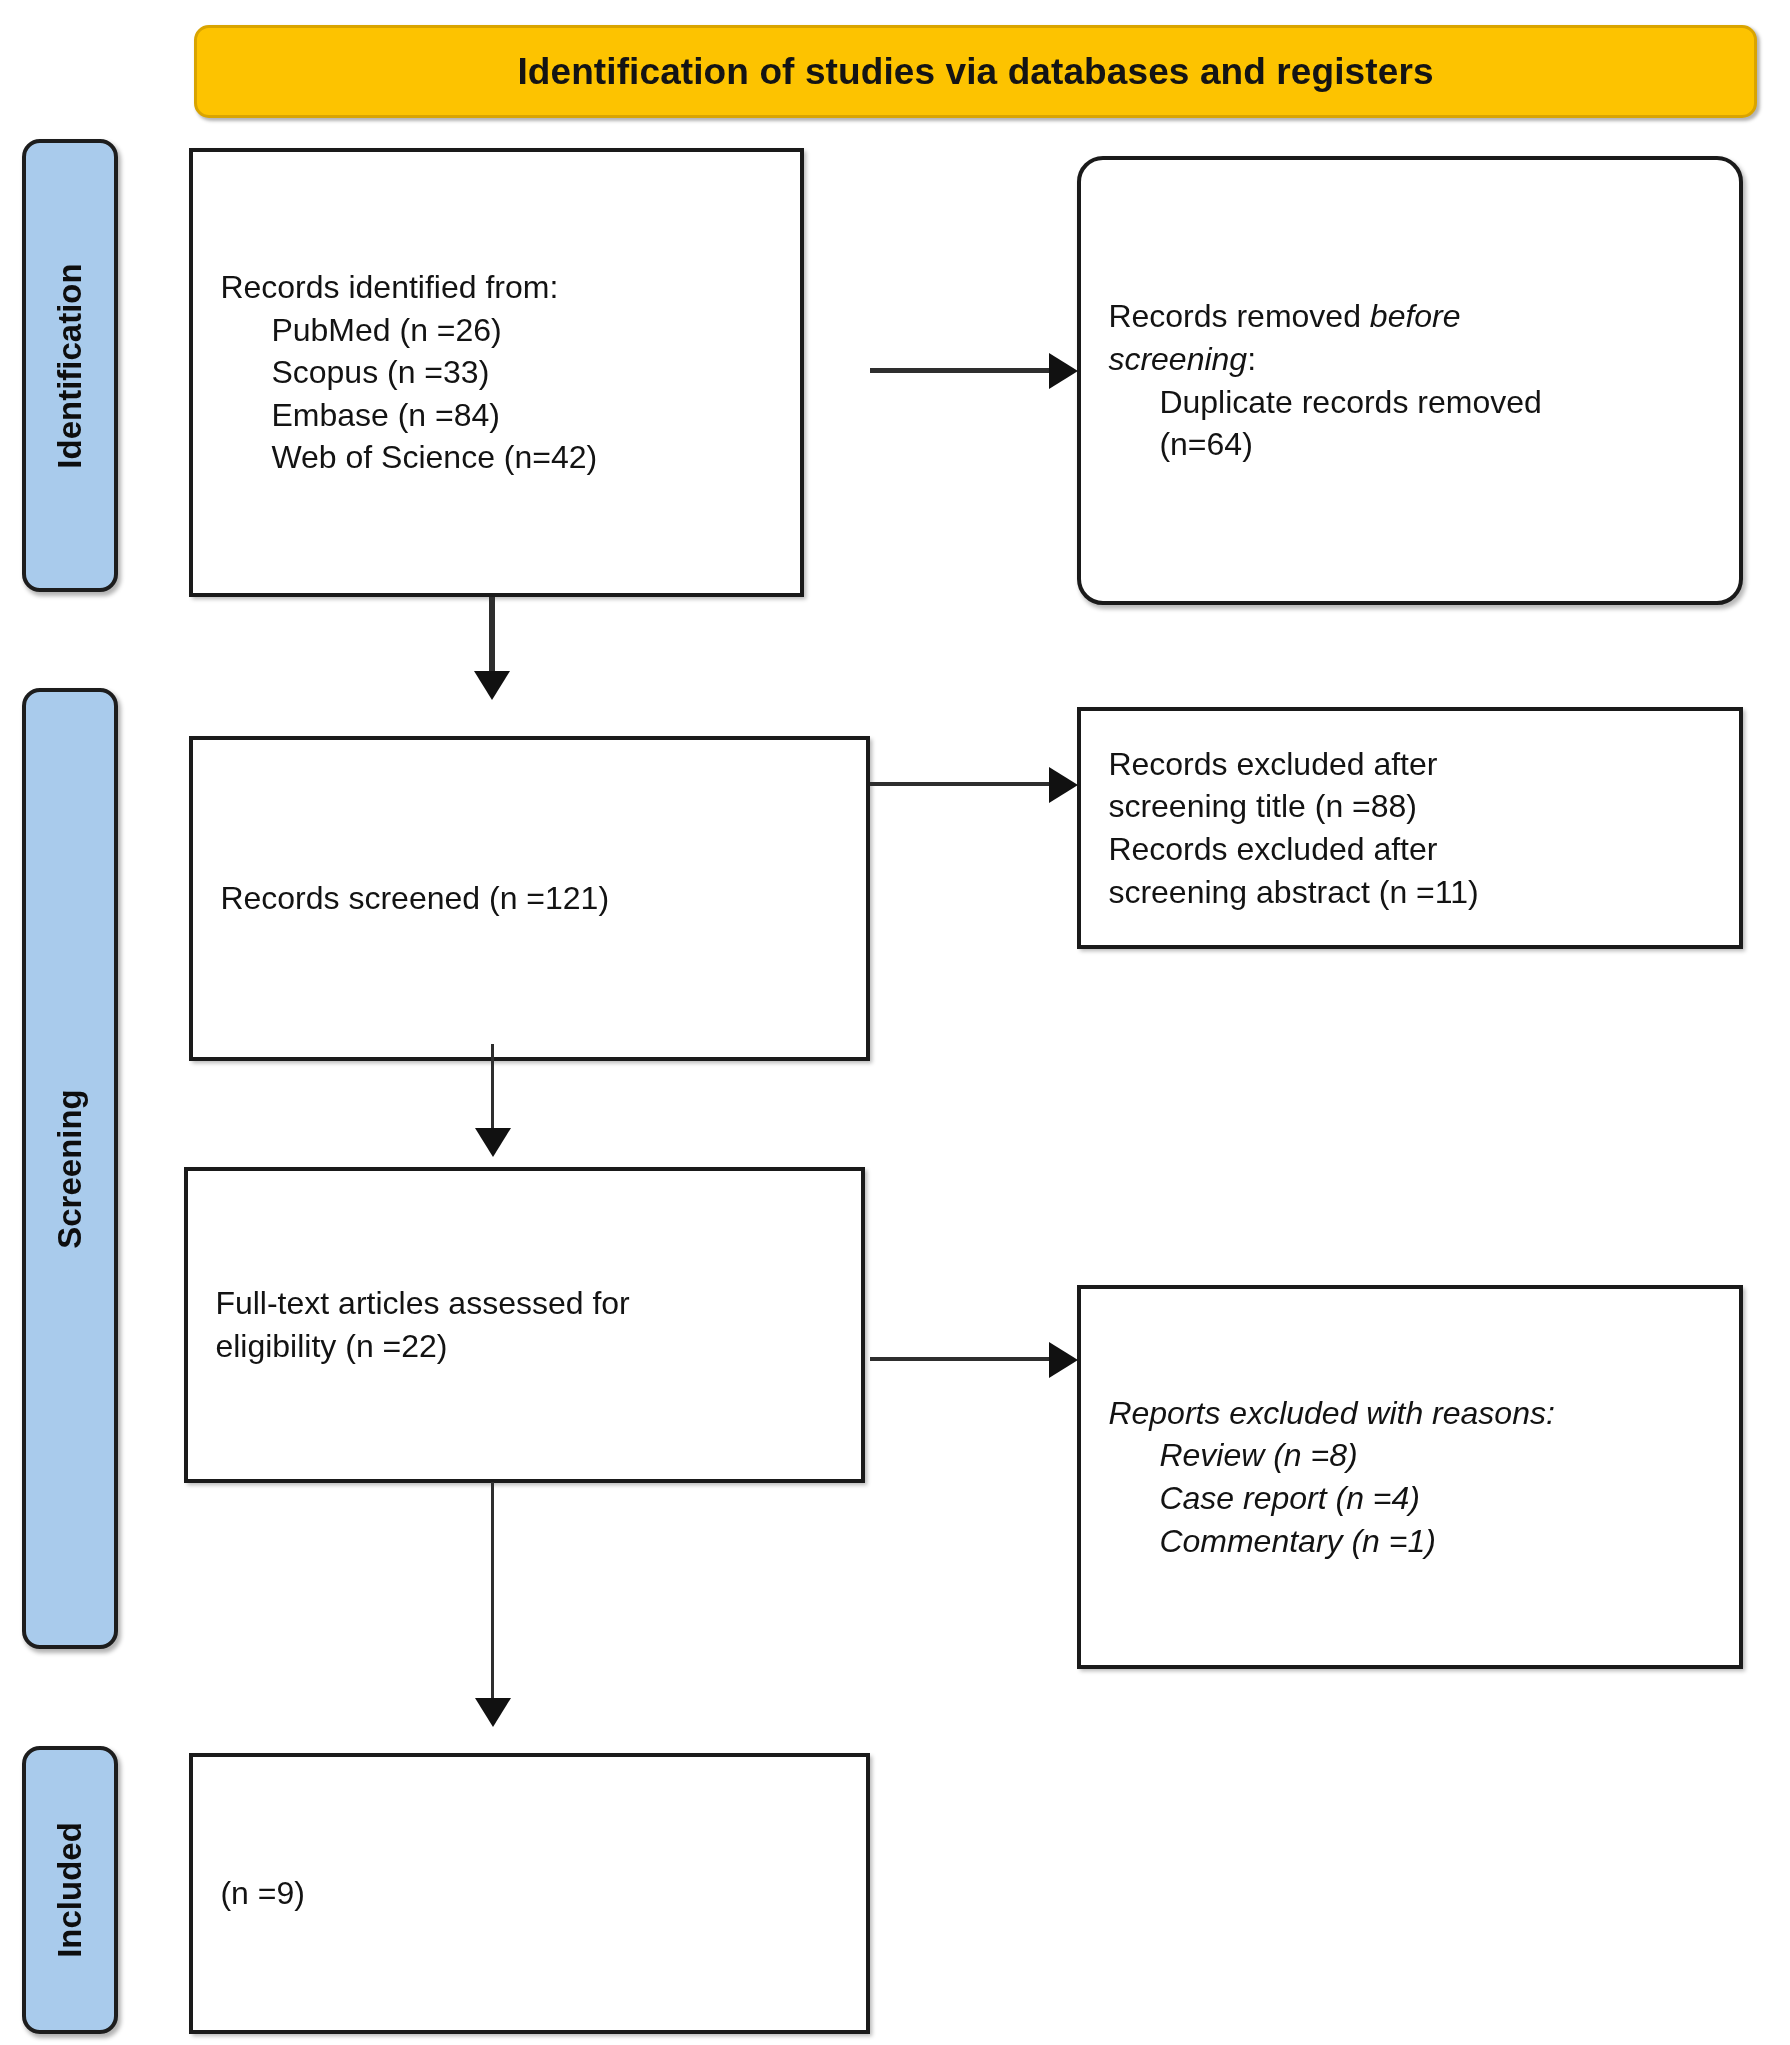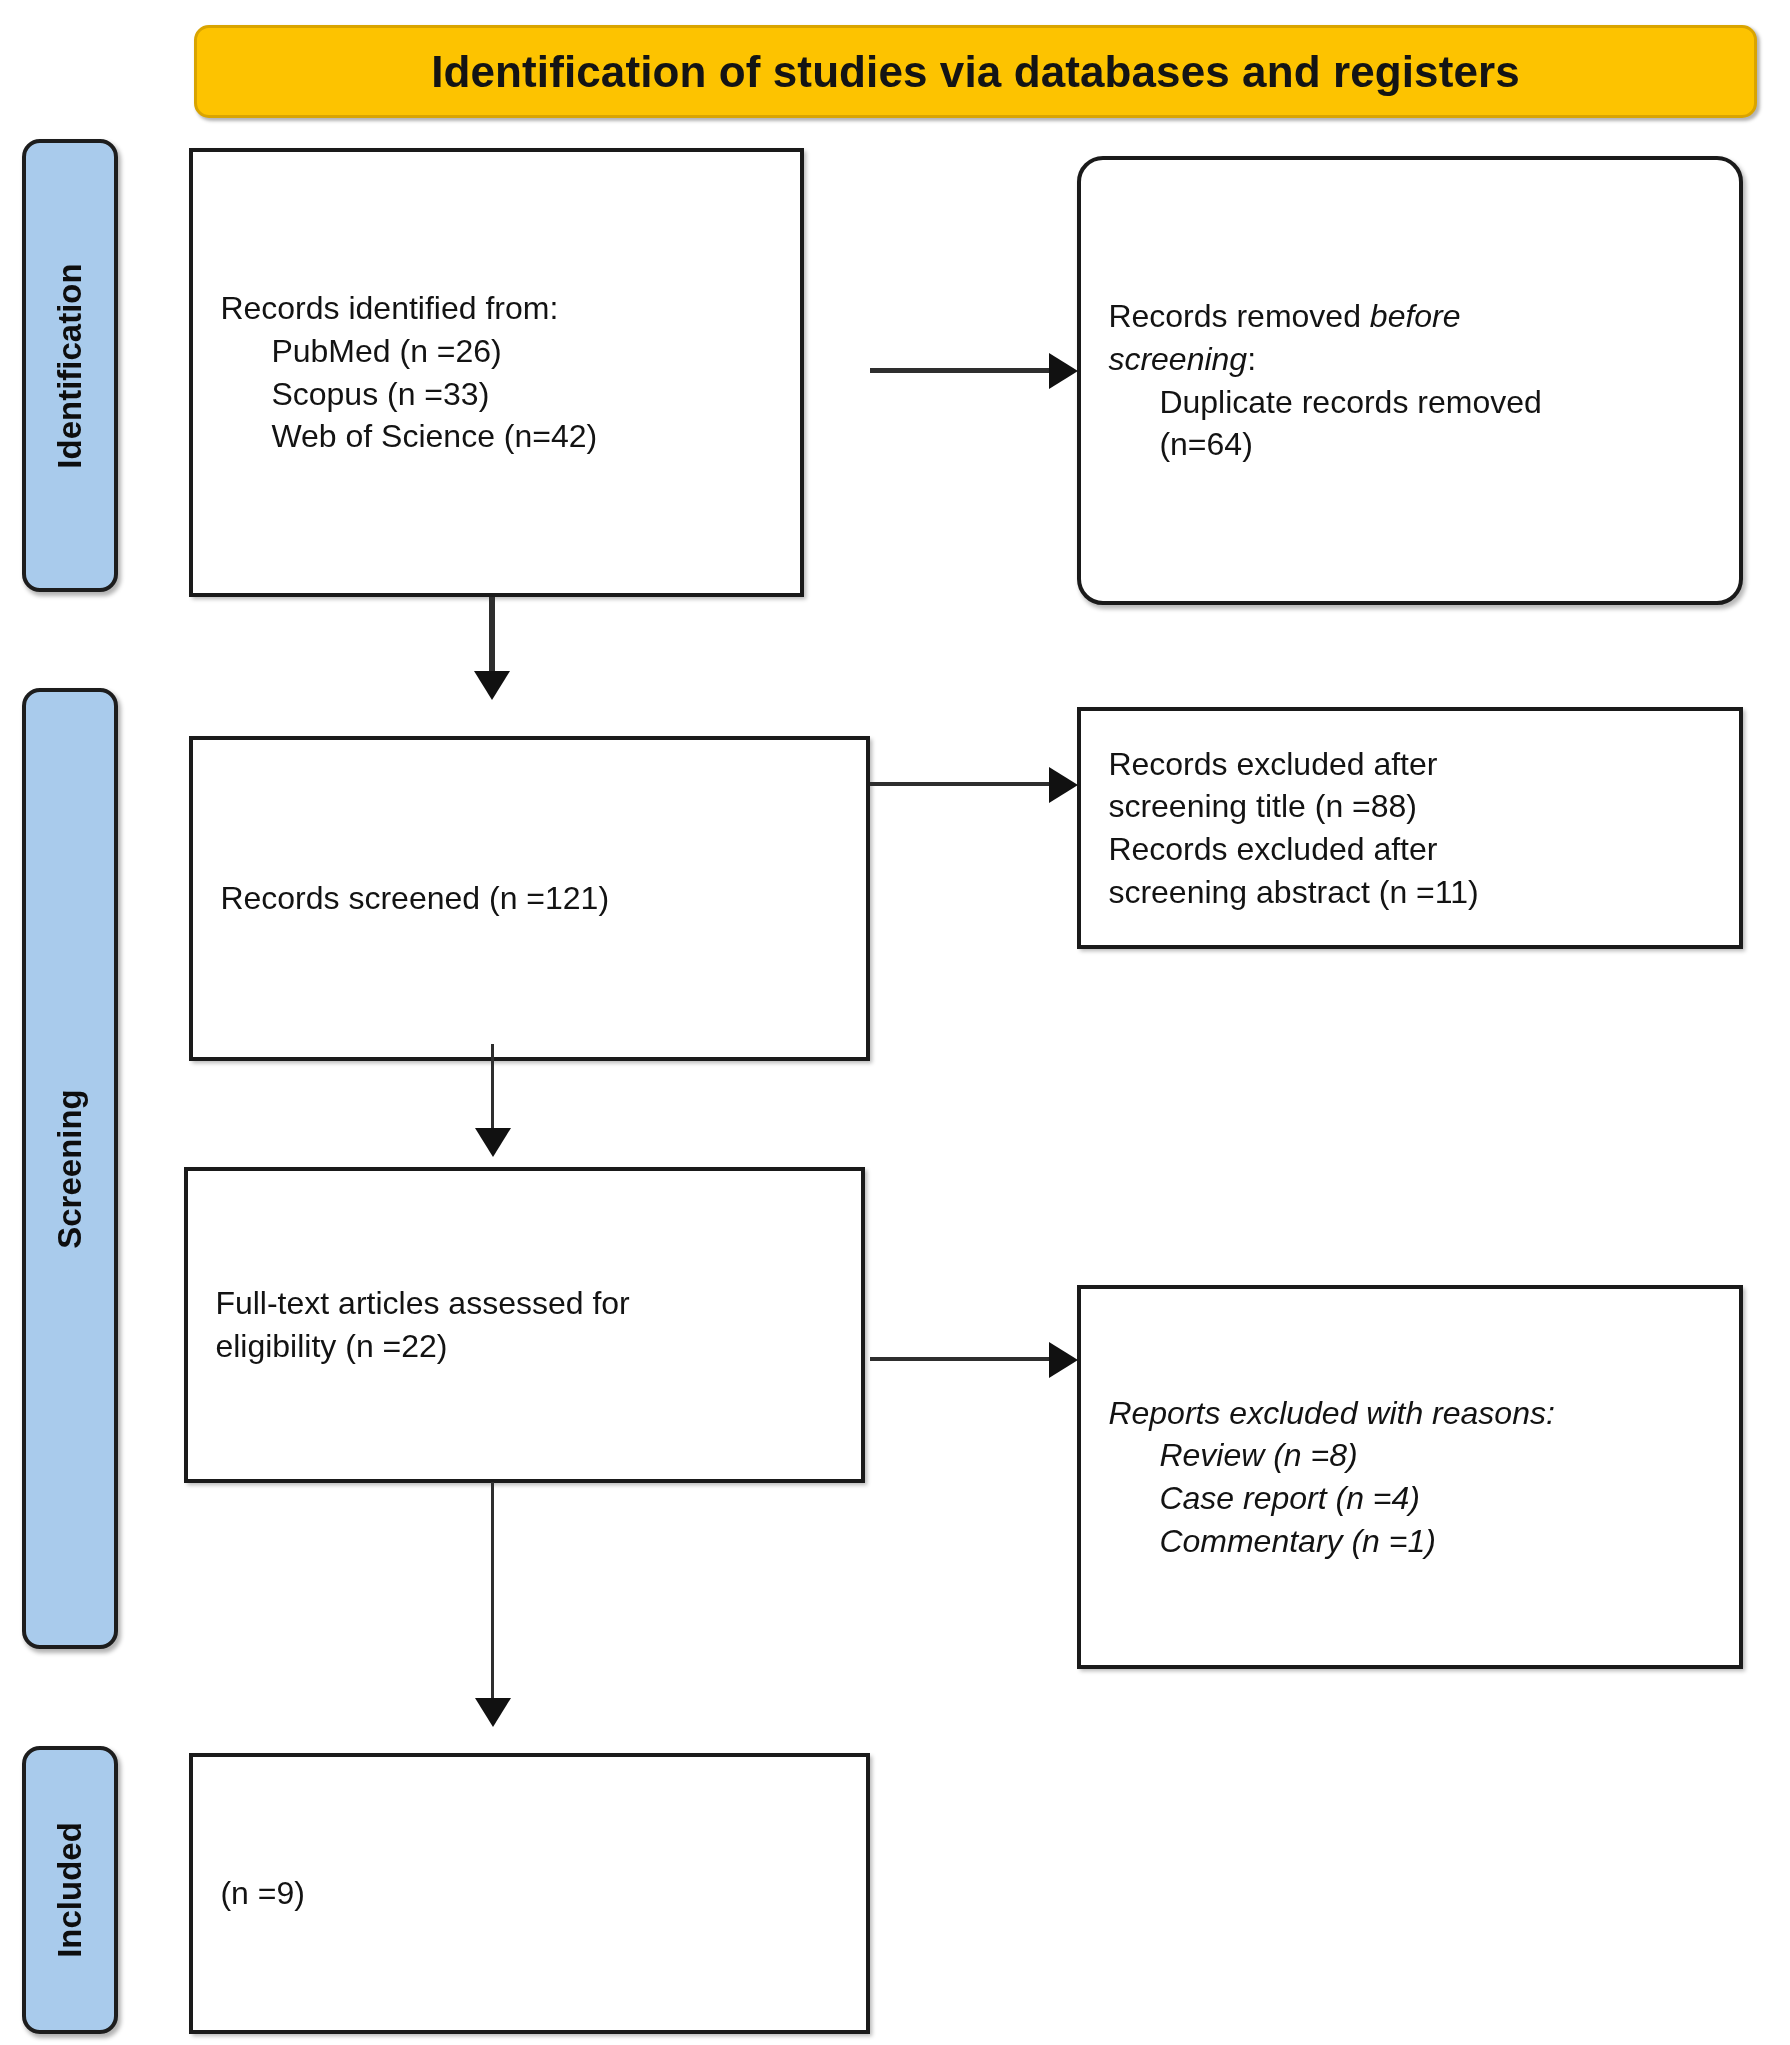--- a/index.html
+++ b/index.html
@@ -26,21 +26,21 @@
     box-sizing: border-box;
     background: #FDC300;
     border: 3.4px solid #D9A400;
     border-radius: 15px;
     display: flex;
     align-items: center;
     justify-content: center;
     box-shadow: 2.1px 2.7px 3.4px rgba(0,0,0,0.30);
   }
   .phase-banner-text {
-    font-size: 44px;
+    font-size: 37px;
     font-weight: bold;
     color: #141414;
     letter-spacing: 0.1px;
     white-space: nowrap;
   }
 
   
   .stage-label {
     position: absolute;
     box-sizing: border-box;
@@ -134,20 +134,21 @@
     <span class="stage-label-text">Screening</span>
   </div>
   <div class="stage-label" id="stage-label-included">
     <span class="stage-label-text">Included</span>
   </div>
 
   <div class="flow-box" id="box-identified">
     <div class="line">Records identified from:</div>
     <div class="line indent">PubMed (n =26)</div>
     <div class="line indent">Scopus (n =33)</div>
+    <div class="line indent">Embase (n =84)</div>
     <div class="line indent">Web of Science (n=42)</div>
   </div>
 
   <div class="flow-box" id="box-removed">
     <div class="line"><span>Records removed </span><em>before</em></div>
     <div class="line"><em>screening</em>:</div>
     <div class="line indent">Duplicate records removed</div>
     <div class="line indent">(n=64)</div>
   </div>
 

